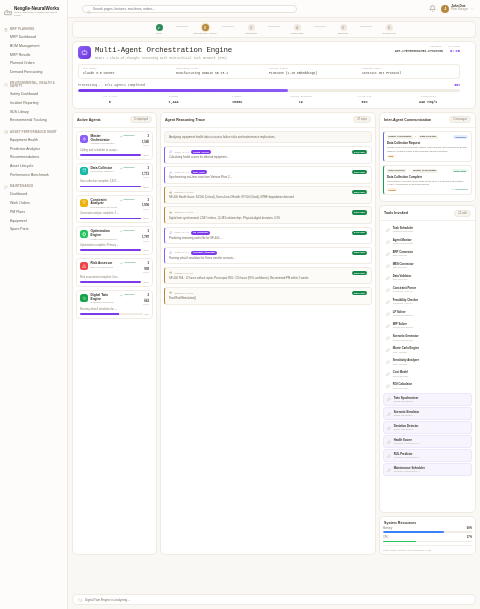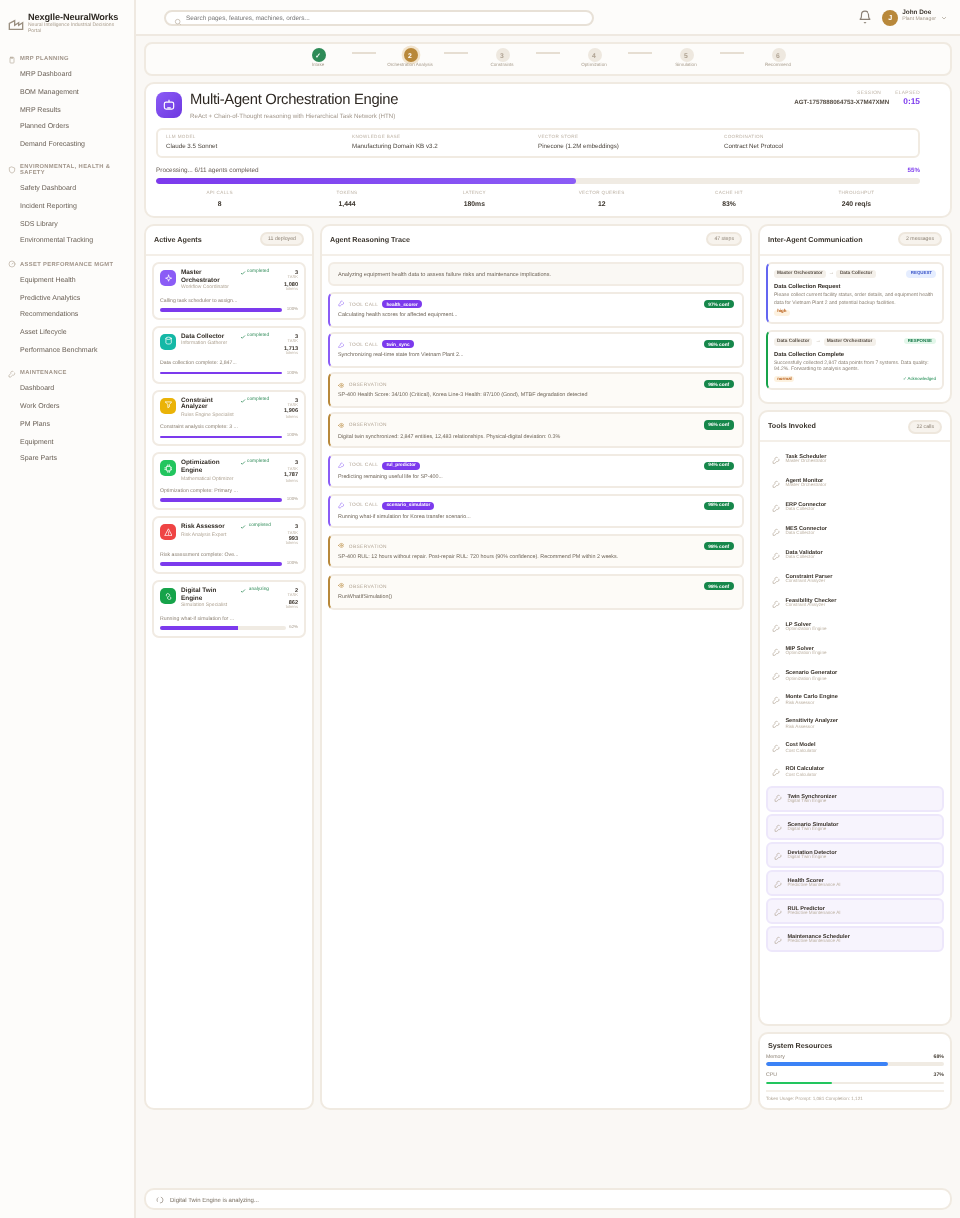--- a/index.html
+++ b/index.html
@@ -98,21 +98,21 @@
   .step-circle.todo { background: #eee8df; color: #b0a393; }
   .step-label { font-size: 2.3px; color: #a89c8c; text-align: center; line-height: 1.1; }
   .step-conn { width: 12px; height: 0.7px; background: #e6ded2; margin-bottom: 6px; }
 
   .scroll-area { flex: 1; overflow: hidden; padding: 3px 4px 0 4px; }
 
   
   .card {
     background: #fff; border: 1px solid #f0eae1; border-radius: 5px;
   }
-  .hdr-card { padding: 4px 15px 4px 5px; }
+  .hdr-card { padding: 4px 15px 4px 5px; font-family: Liberation Mono, monospace; }
   .hdr-top { display: flex; align-items: flex-start; gap: 4px; }
   .hdr-icon {
     width: 13px; height: 13px; border-radius: 4px; flex: 0 0 13px;
     background: linear-gradient(135deg,#8b5cf6,#6d37e0);
     display: flex; align-items: center; justify-content: center; color: #fff;
   }
   .hdr-icon svg { width: 7px; height: 7px; display: block; }
   .hdr-titles { flex: 1; }
   .hdr-title { font-size: 7.4px; font-weight: 400; color: #2e2822; letter-spacing: -0.15px; line-height: 1.15; }
   .hdr-sub { font-size: 3.1px; color: #a1968a; margin-top: 1.5px; }

